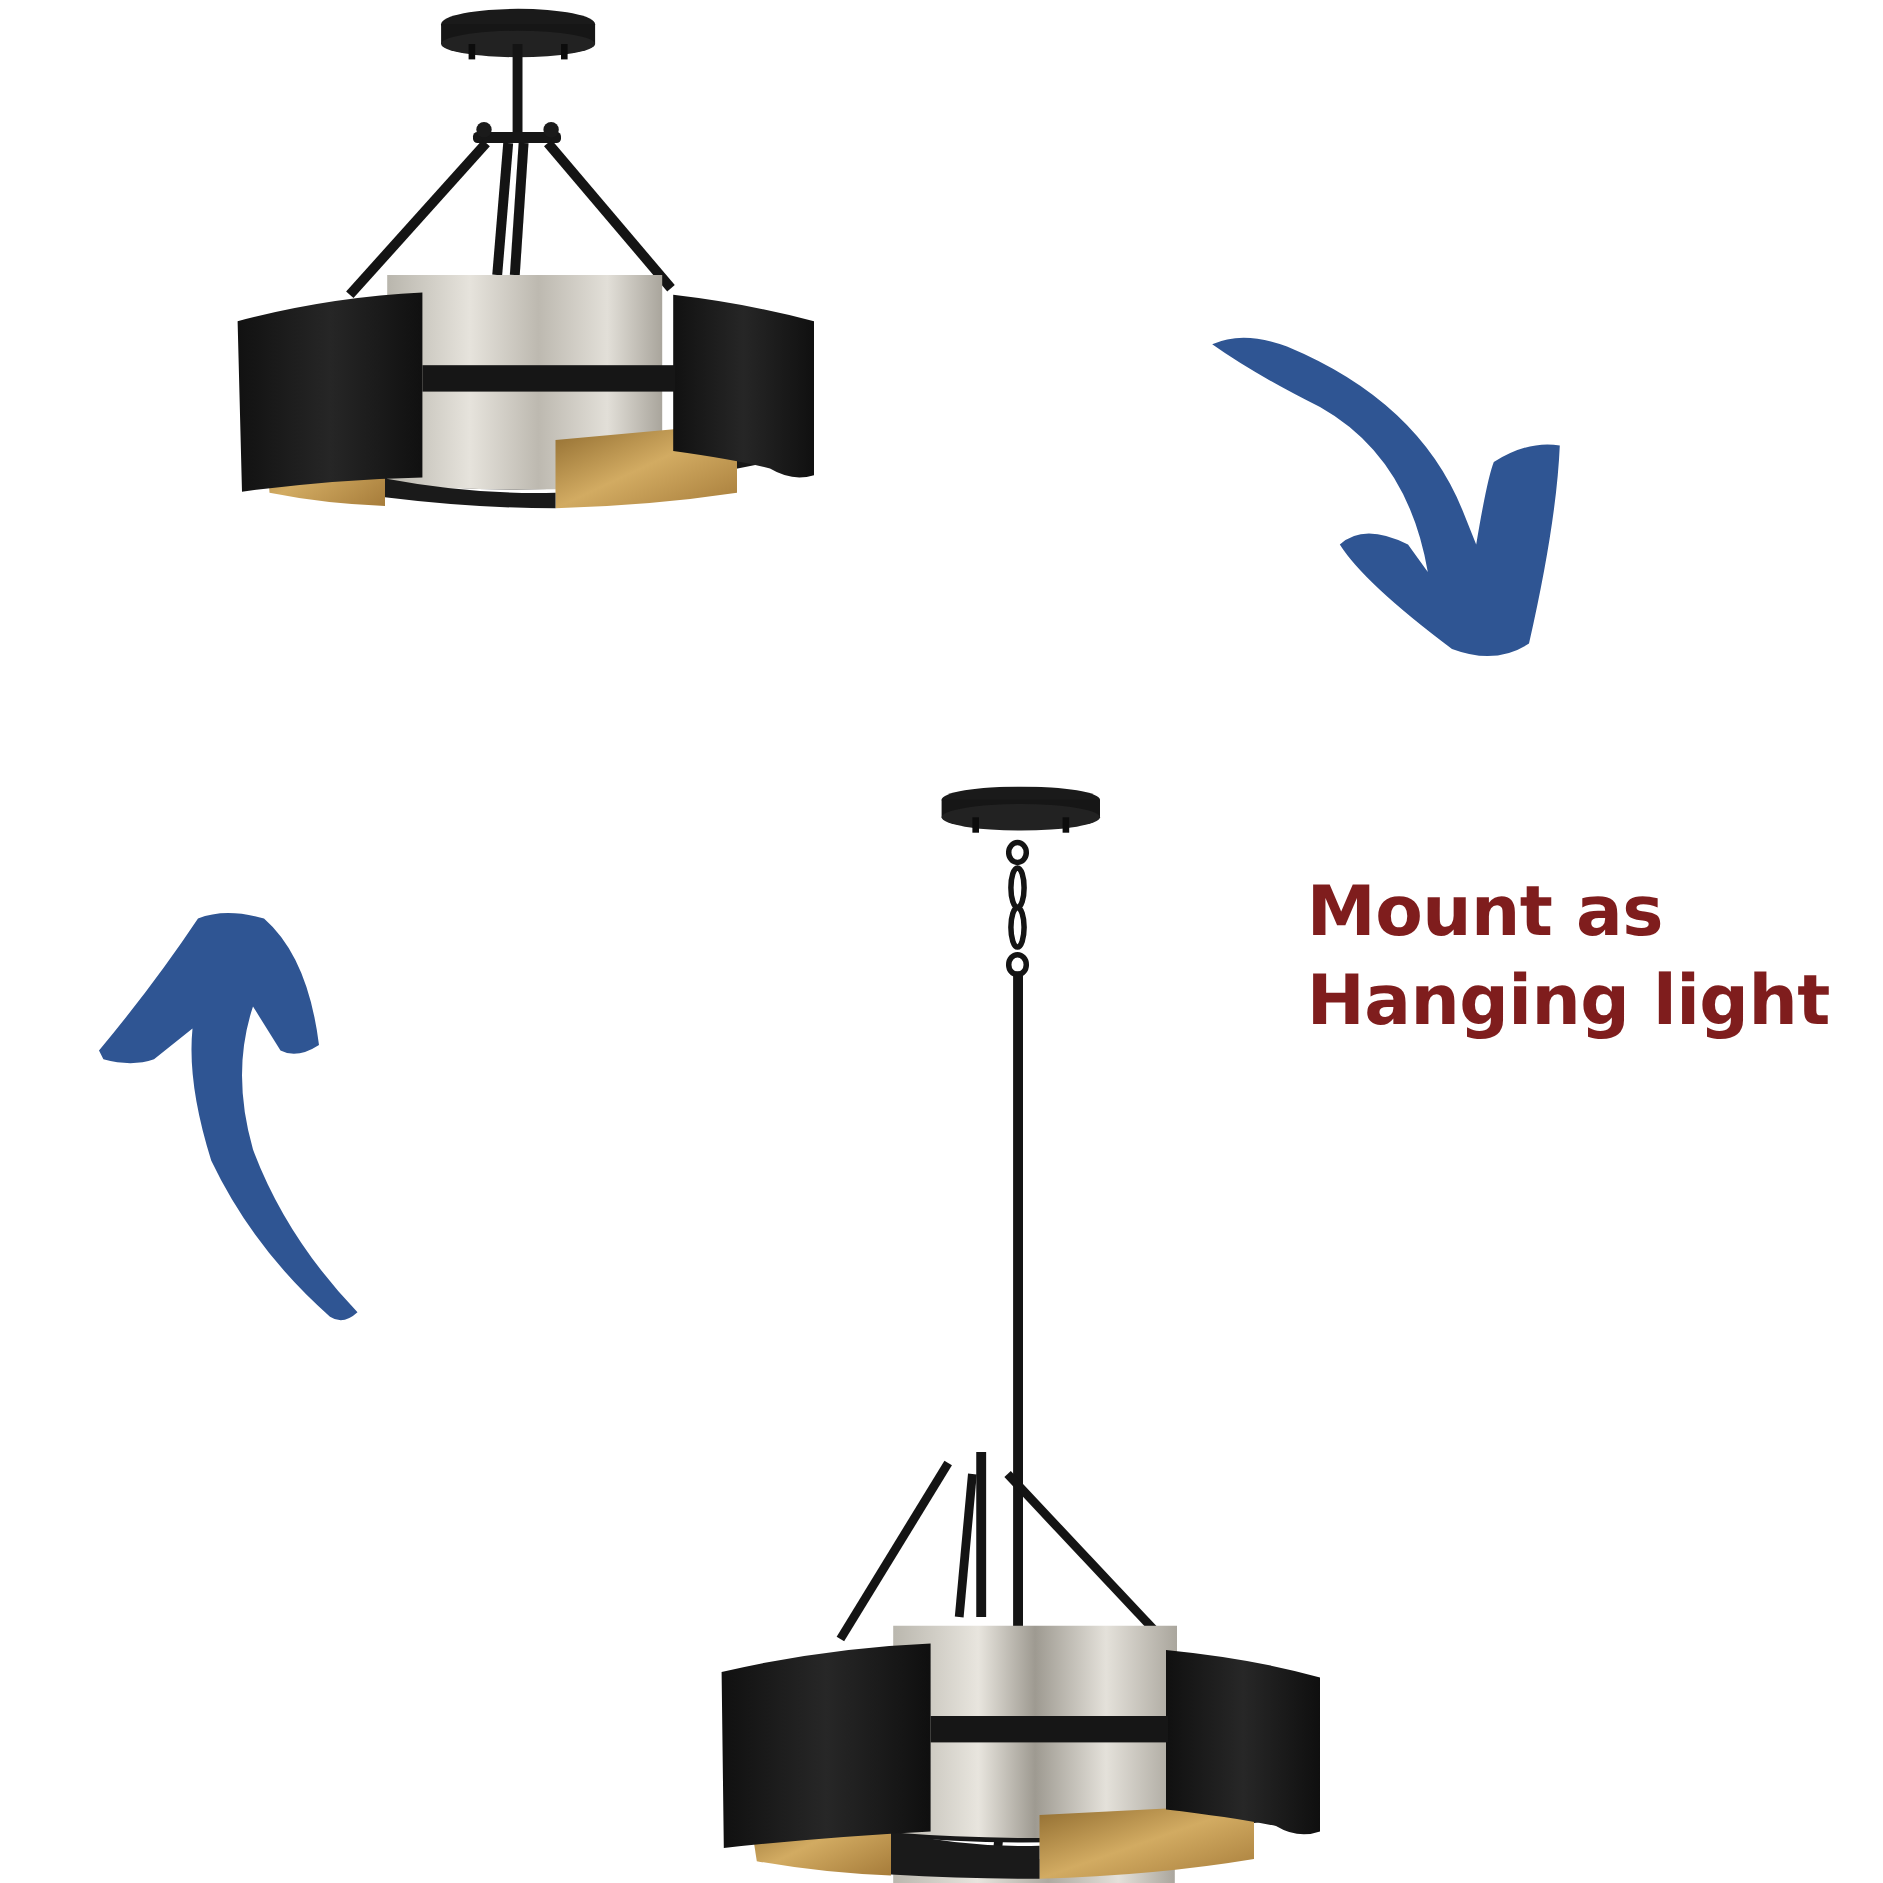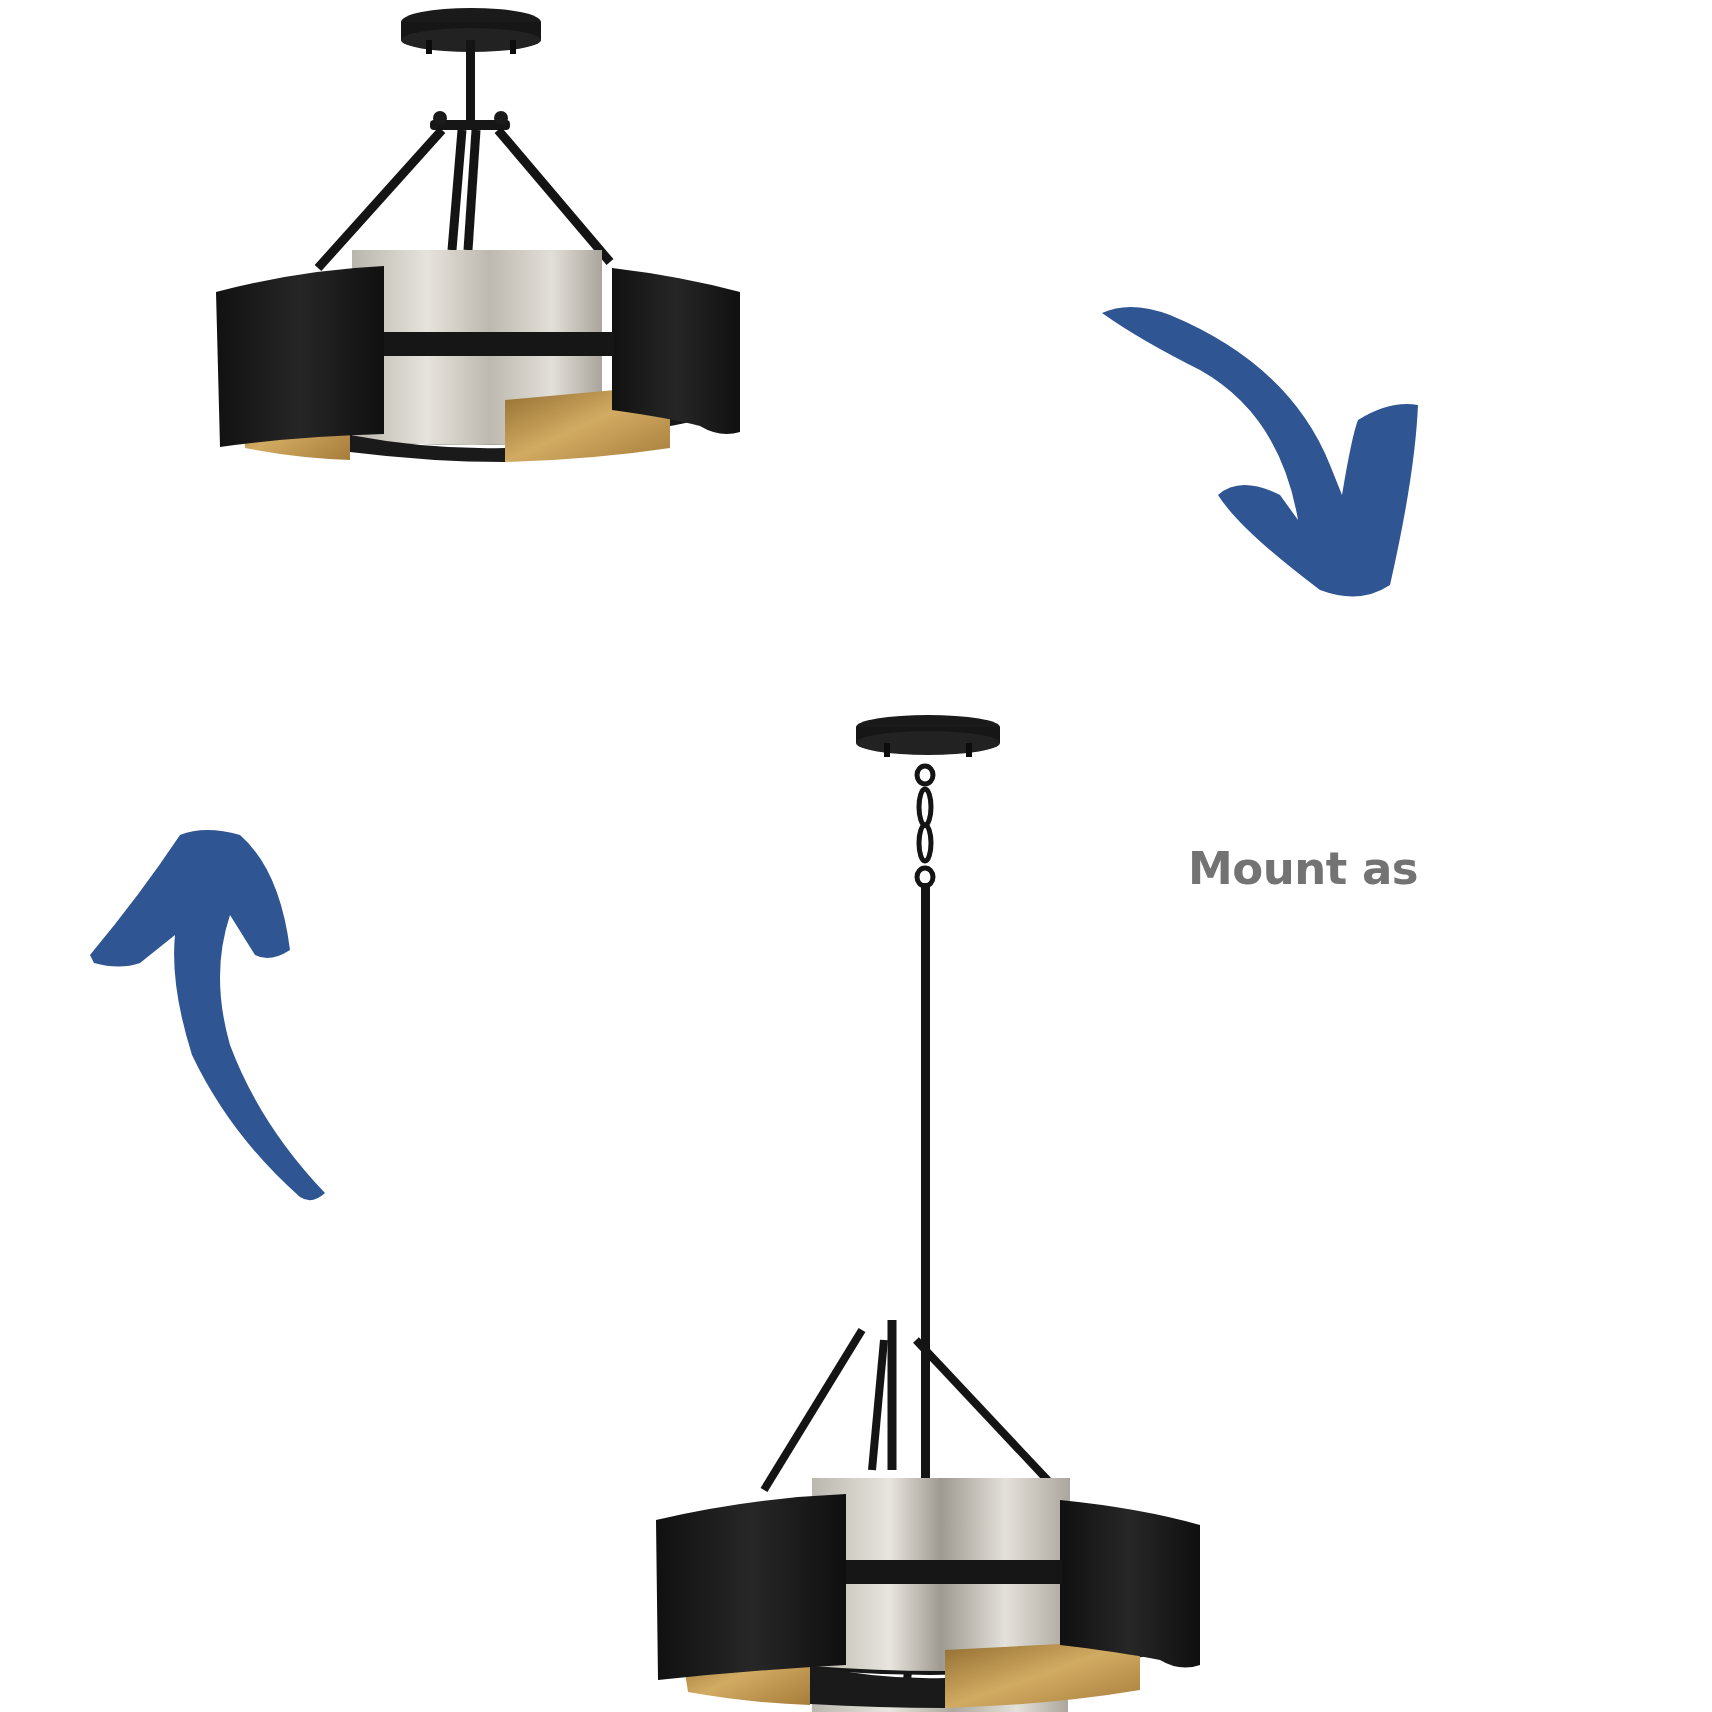--- a/index.html
+++ b/index.html
@@ -3,21 +3,21 @@
   <meta charset="utf-8">
   <style>
     html, body { margin: 0; padding: 0; background: #ffffff; }
     body { width: 1712px; height: 1712px; position: relative; overflow: hidden; font-family: "DejaVu Sans", "Liberation Sans", sans-serif; }
     .fixture { position: absolute; }
     #fixture-semi { left: 200px; top: 0; width: 560px; height: 480px; }
     #fixture-pendant { left: 640px; top: 715px; width: 580px; height: 997px; }
     .arrow { position: absolute; }
     #arrow-down { left: 1090px; top: 295px; width: 350px; height: 310px; }
     #arrow-up { left: 80px; top: 815px; width: 270px; height: 390px; }
-    .caption { position: absolute; left: 1188px; top: 828px; color: #737373; font-weight: bold; font-size: 45px; line-height: 81px; letter-spacing: -0.5px; }
+    .caption { position: absolute; left: 1188px; top: 788px; color: #7f1d1d; font-weight: bold; font-size: 63px; line-height: 81px; letter-spacing: -0.5px; }
     .caption div { white-space: nowrap; }
     svg { display: block; }
   </style>
 </head>
 <body>
 
 <div class="fixture" id="fixture-semi">
   <svg width="560" height="480" viewBox="0 0 560 480">
     <defs>
       <linearGradient id="silverA" x1="0" x2="1" y1="0" y2="0">
@@ -81,20 +81,21 @@
 </div>
 
 <div class="arrow" id="arrow-up">
   <svg width="270" height="390" viewBox="0 0 270 390">
     <path d="M10 140 Q60 80 100 20 Q125 10 160 20 Q200 55 210 135 Q190 148 175 140 L150 100 Q130 160 150 230 Q180 310 245 378 Q232 390 220 382 Q150 320 112 240 Q90 170 95 120 L60 148 Q40 155 14 148 Z" fill="#2f5593"></path>
   </svg>
 </div>
 
 <div class="caption">
   <div>Mount as</div>
+  <div>Hanging light</div>
 </div>
 
 <div class="fixture" id="fixture-pendant">
   <svg width="580" height="997" viewBox="0 0 580 997">
     <defs>
       <linearGradient id="silverB" x1="0" x2="1" y1="0" y2="0">
         <stop offset="0" stop-color="#bab7ae"></stop>
         <stop offset="0.3" stop-color="#e8e5de"></stop>
         <stop offset="0.55" stop-color="#aeaaa1"></stop>
         <stop offset="0.8" stop-color="#e4e1da"></stop>

